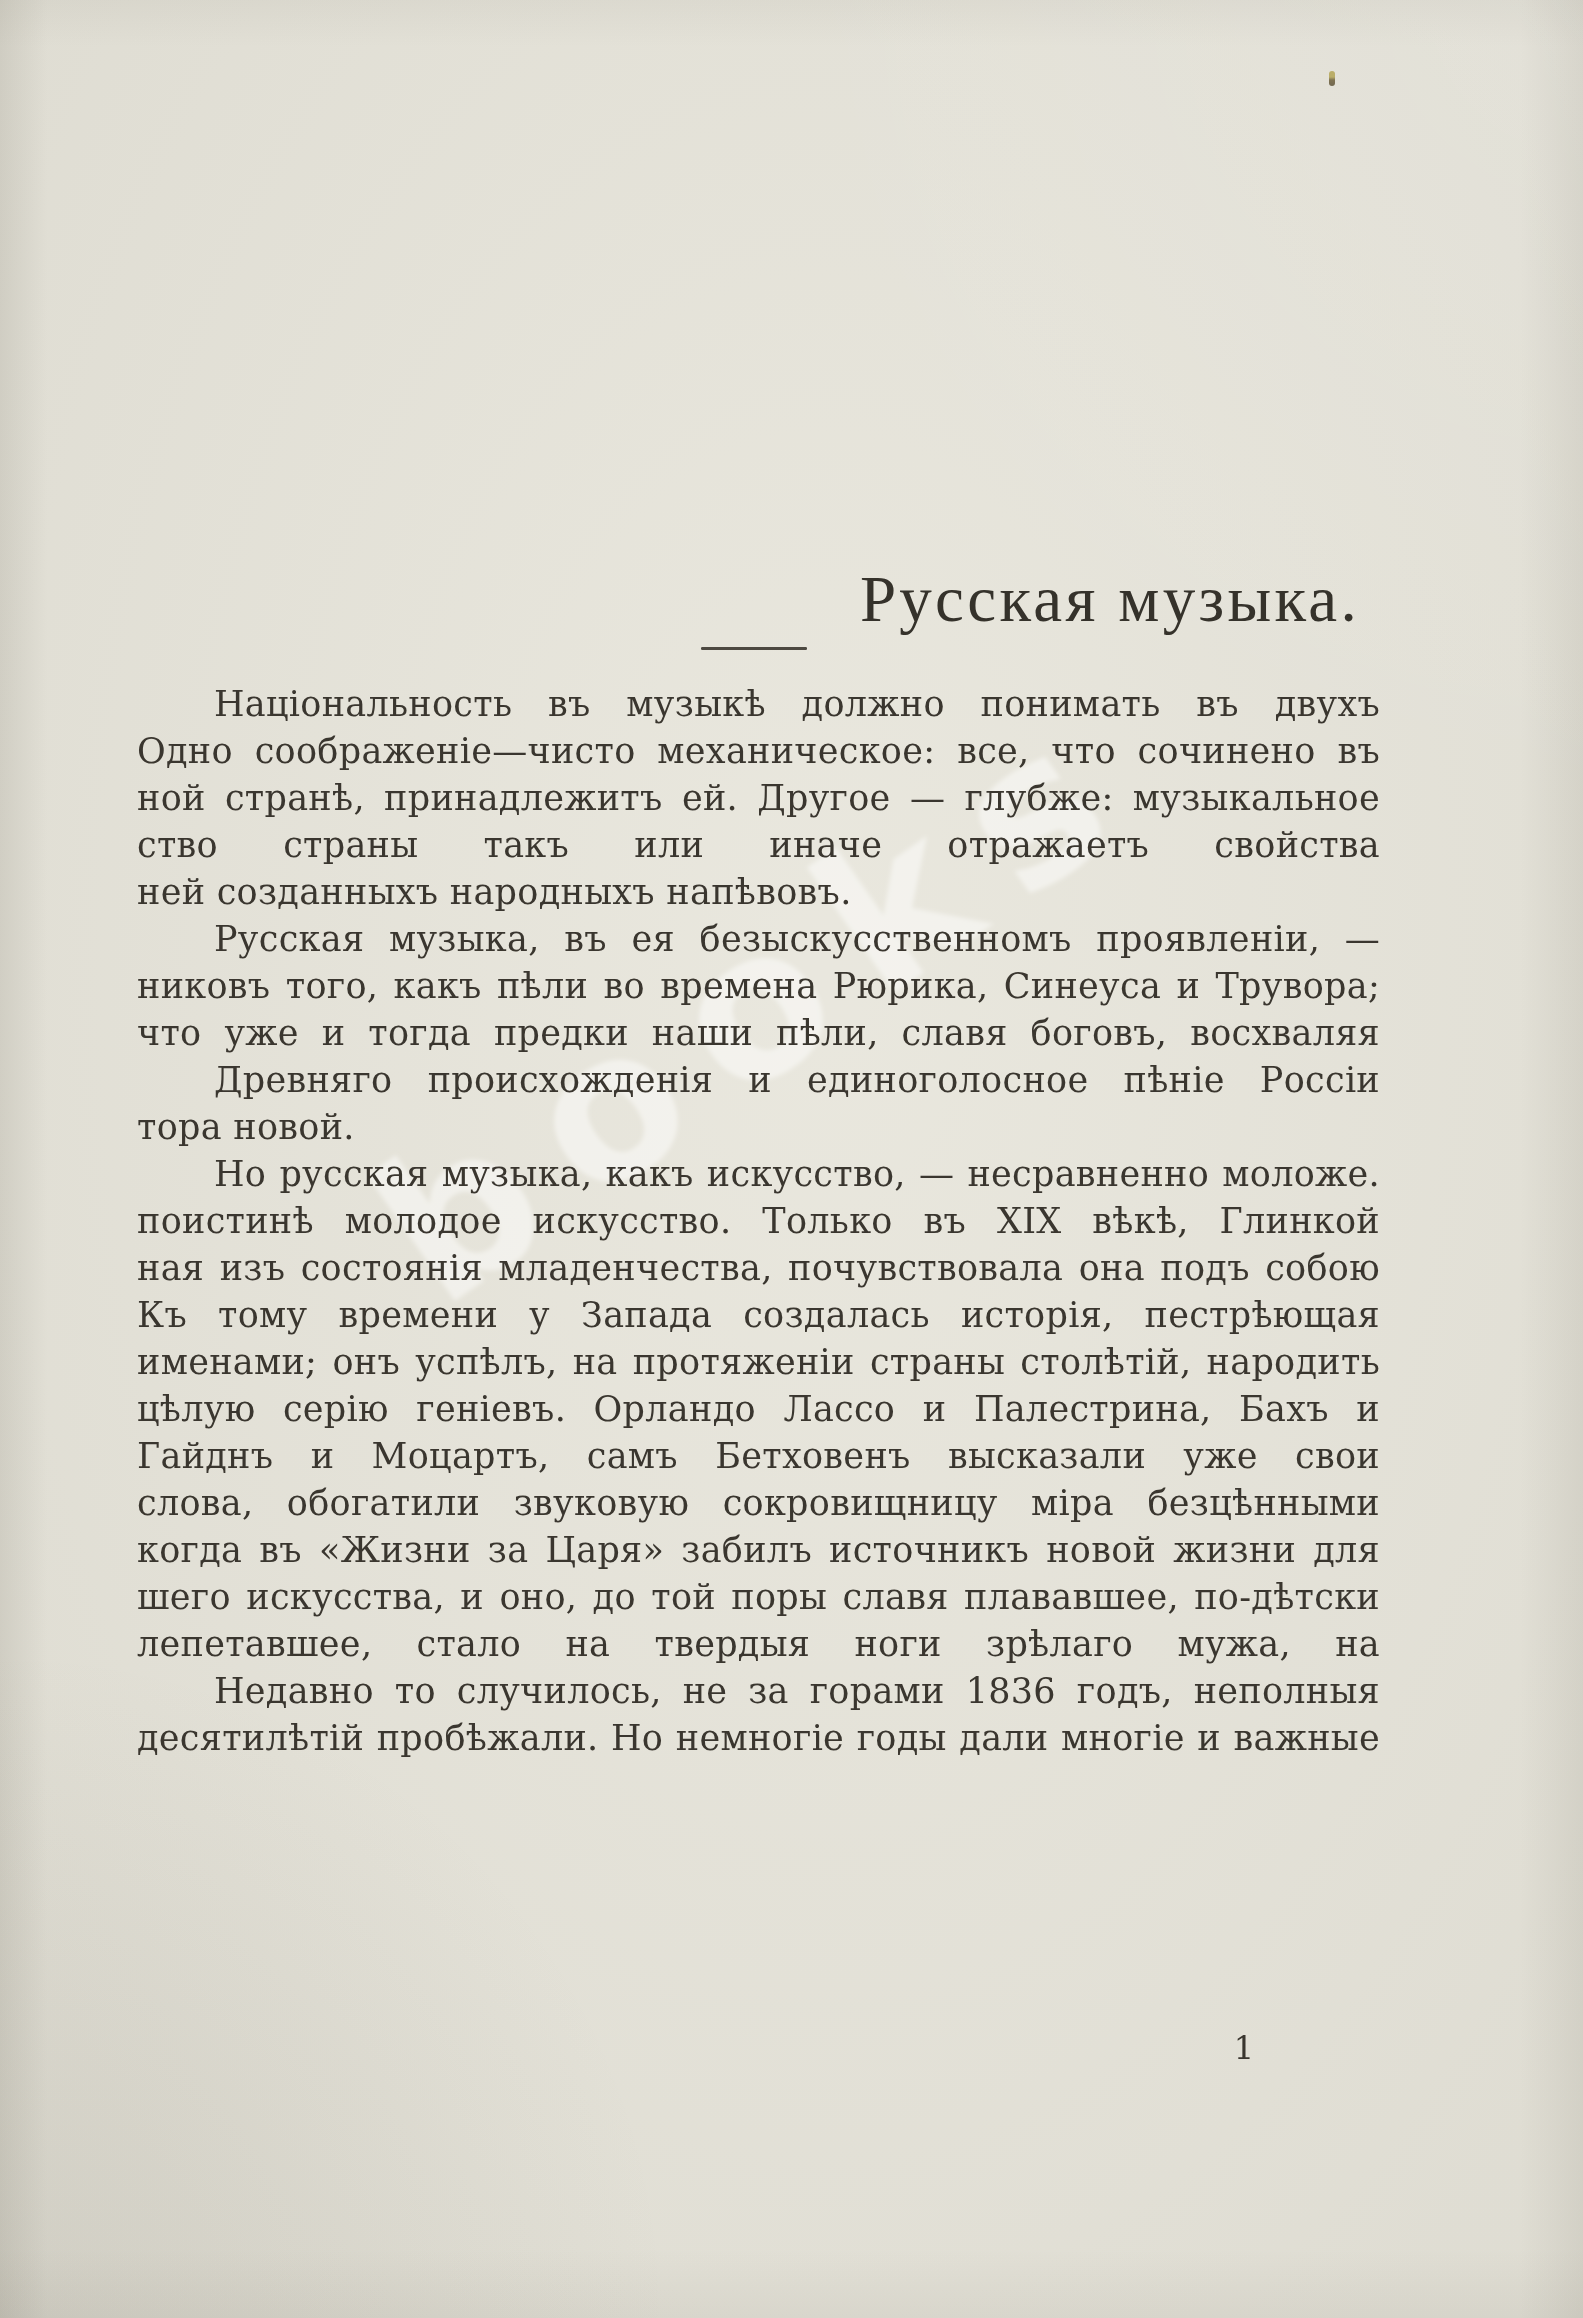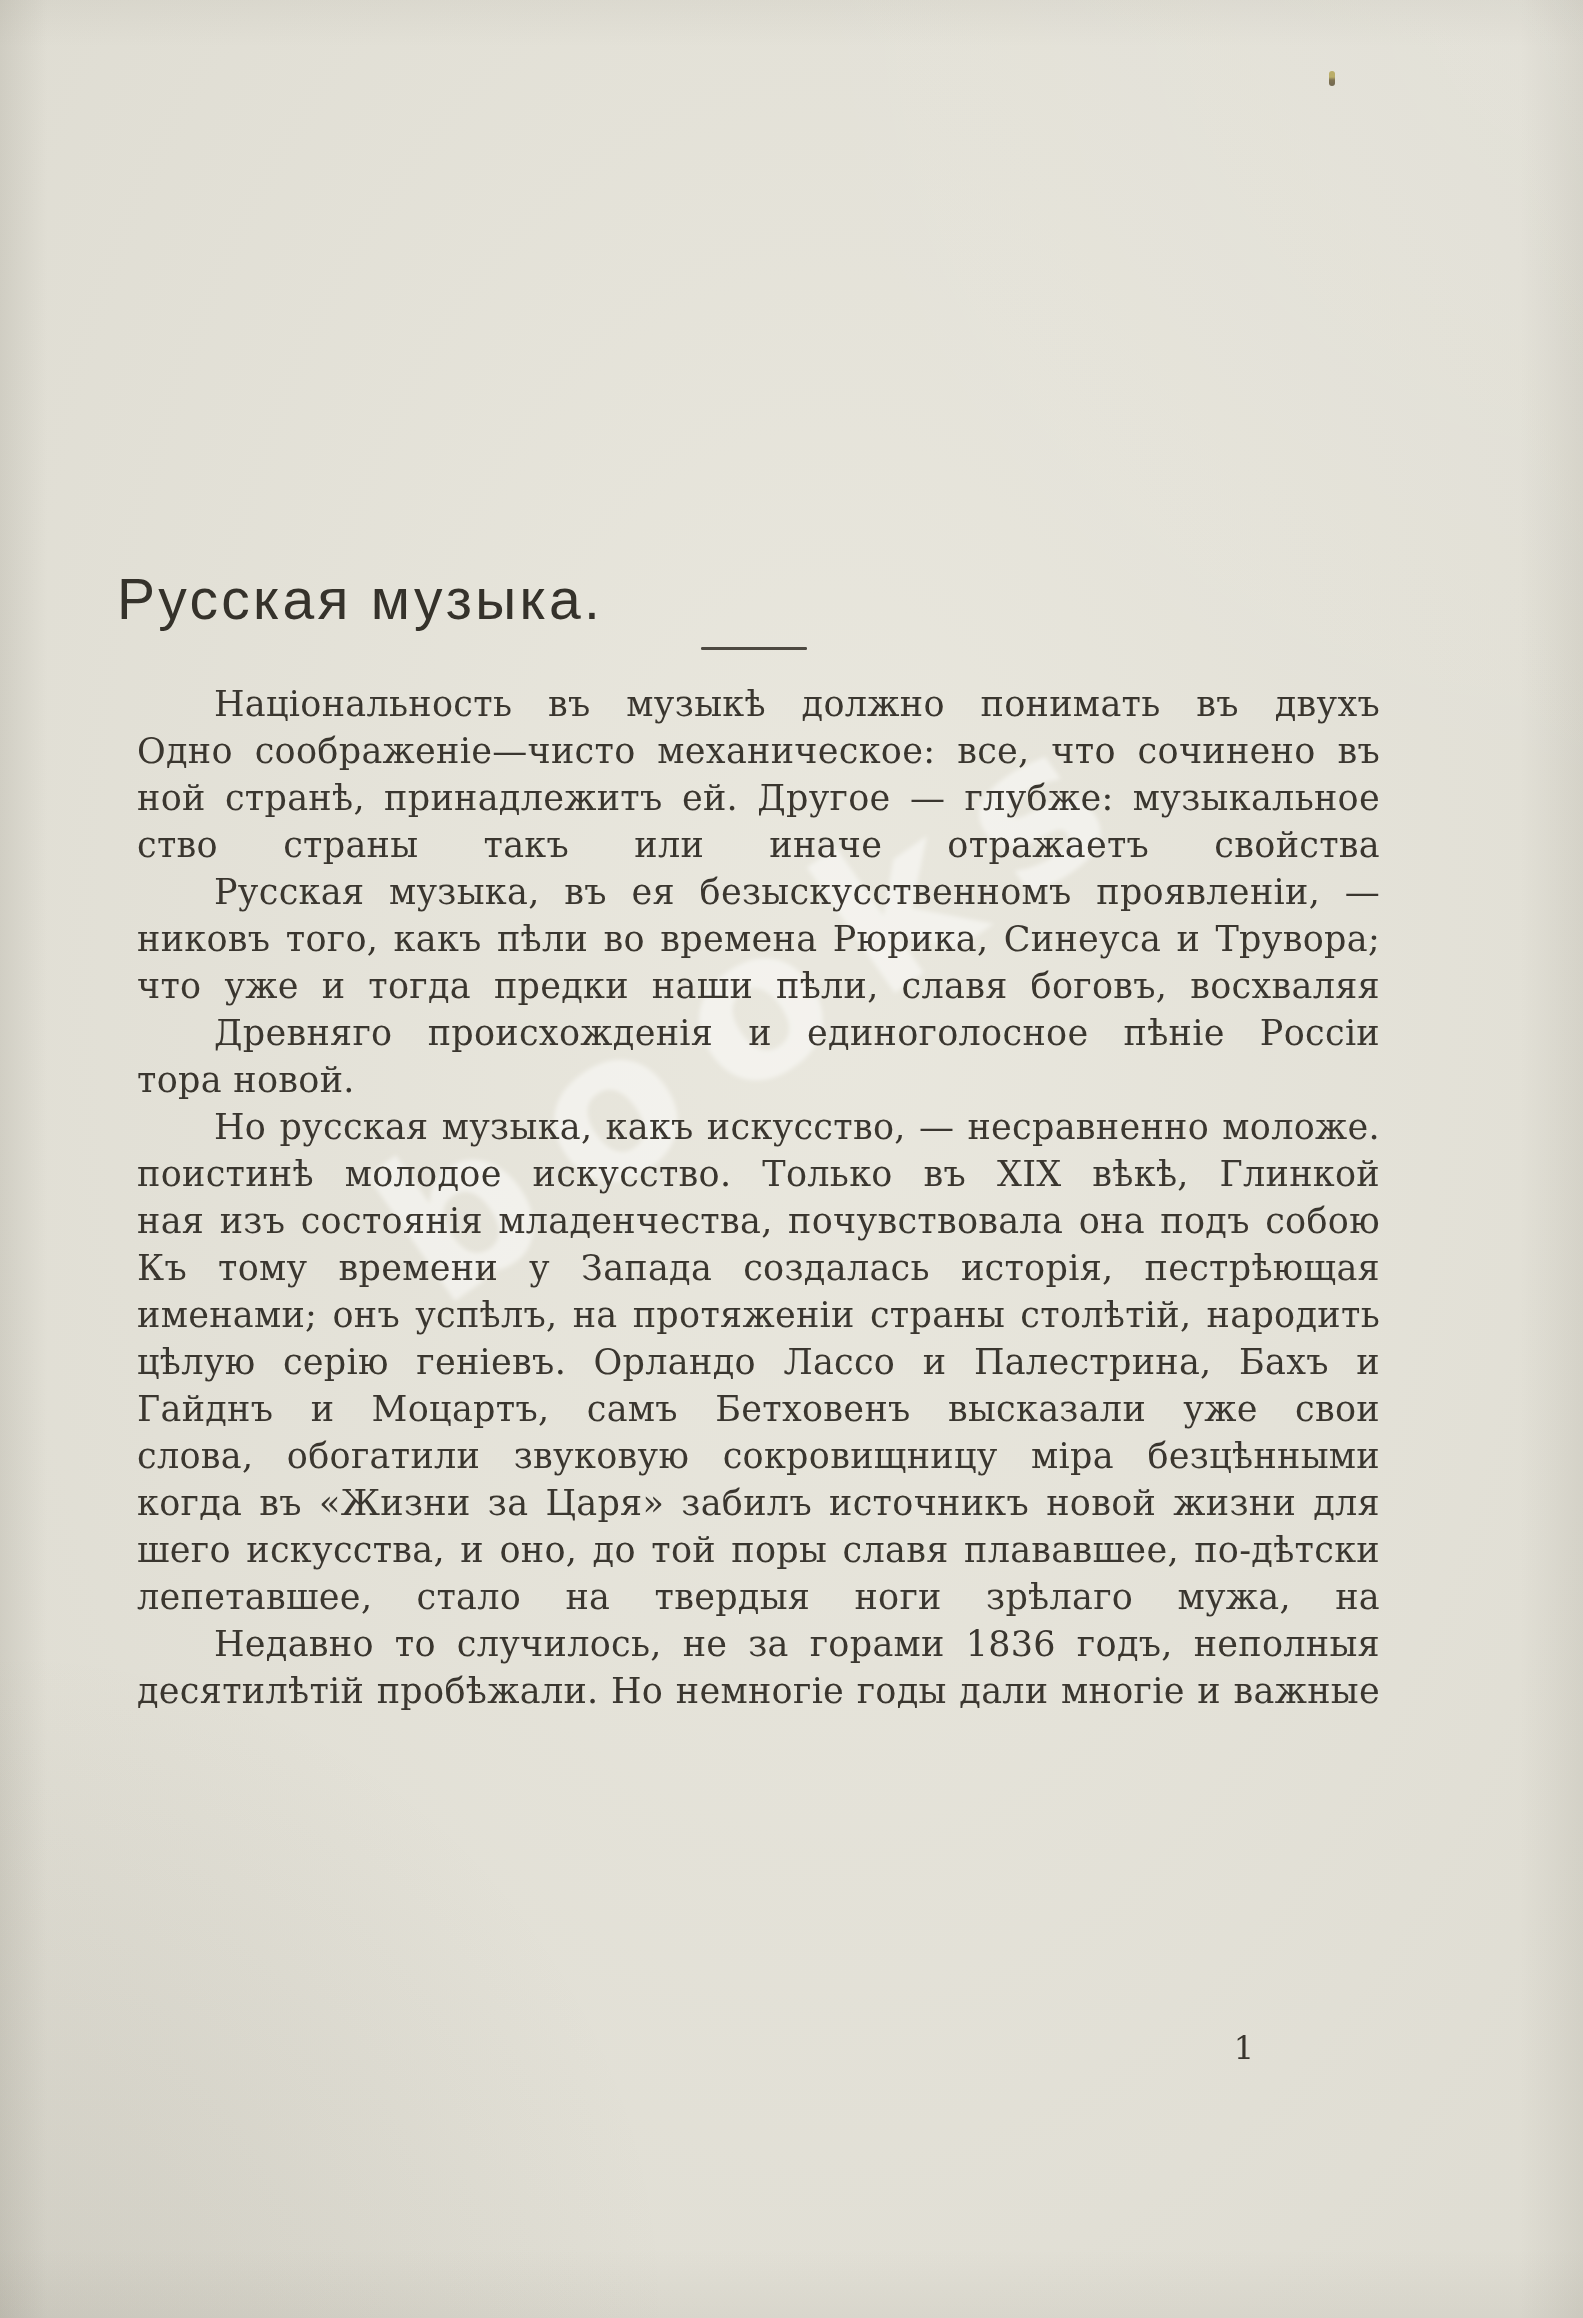--- a/index.html
+++ b/index.html
@@ -43,24 +43,24 @@
     line-height: 228px;
     color: rgba(255,255,255,0.48);
     filter: blur(2px);
     pointer-events: none;
   }
   .page-title {
     position: absolute;
     top: 562px;
     left: 137px;
     width: 1243px;
-    text-align: left;
+    text-align: right;
     transform: translateX(-20px);
-    font-family: Liberation Sans, sans-serif;
-    font-size: 57px;
+    font-family: Liberation Serif, serif;
+    font-size: 65px;
     line-height: 74px;
     letter-spacing: 3.3px;
     color: #35322b;
   }
   .title-divider {
     position: absolute;
     top: 647px;
     left: 701px;
     width: 106px;
     height: 3.3px;
@@ -112,20 +112,21 @@
 
 <div class="page">
   <div class="watermark">books</div>
   <h1 class="page-title" style="margin:0; font-weight:normal;">Русская музыка.</h1>
   <div class="title-divider"></div>
   <div class="text-block">
       <div class="line first">Національность въ музыкѣ должно понимать въ двухъ смыслахъ.</div>
       <div class="line">Одно соображеніе—чисто механическое: все, что сочинено въ извѣст-</div>
       <div class="line">ной странѣ, принадлежитъ ей. Другое — глубже: музыкальное искус-</div>
       <div class="line">ство страны такъ или иначе отражаетъ свойства безыскусственно въ</div>
+      <div class="line last">ней созданныхъ народныхъ напѣвовъ.</div>
       <div class="line first">Русская музыка, въ ея безыскусственномъ проявленіи, — почтеннаго</div>
       <div class="line">никовъ того, какъ пѣли во времена Рюрика, Синеуса и Трувора; но,</div>
       <div class="line">что уже и тогда предки наши пѣли, славя боговъ, восхваляя героевъ, —</div>
       <div class="line first">Древняго происхожденія и единоголосное пѣніе Россіи христіан-</div>
       <div class="line last">тора новой.</div>
       <div class="line first">Но русская музыка, какъ искусство, — несравненно моложе.  Она</div>
       <div class="line">поистинѣ молодое искусство.  Только въ XIX вѣкѣ, Глинкой выведен-</div>
       <div class="line">ная изъ состоянія младенчества, почувствовала она подъ собою почву.</div>
       <div class="line">Къ тому времени у Запада создалась исторія, пестрѣющая великими</div>
       <div class="line">именами; онъ успѣлъ, на протяженіи страны столѣтій, народить</div>

